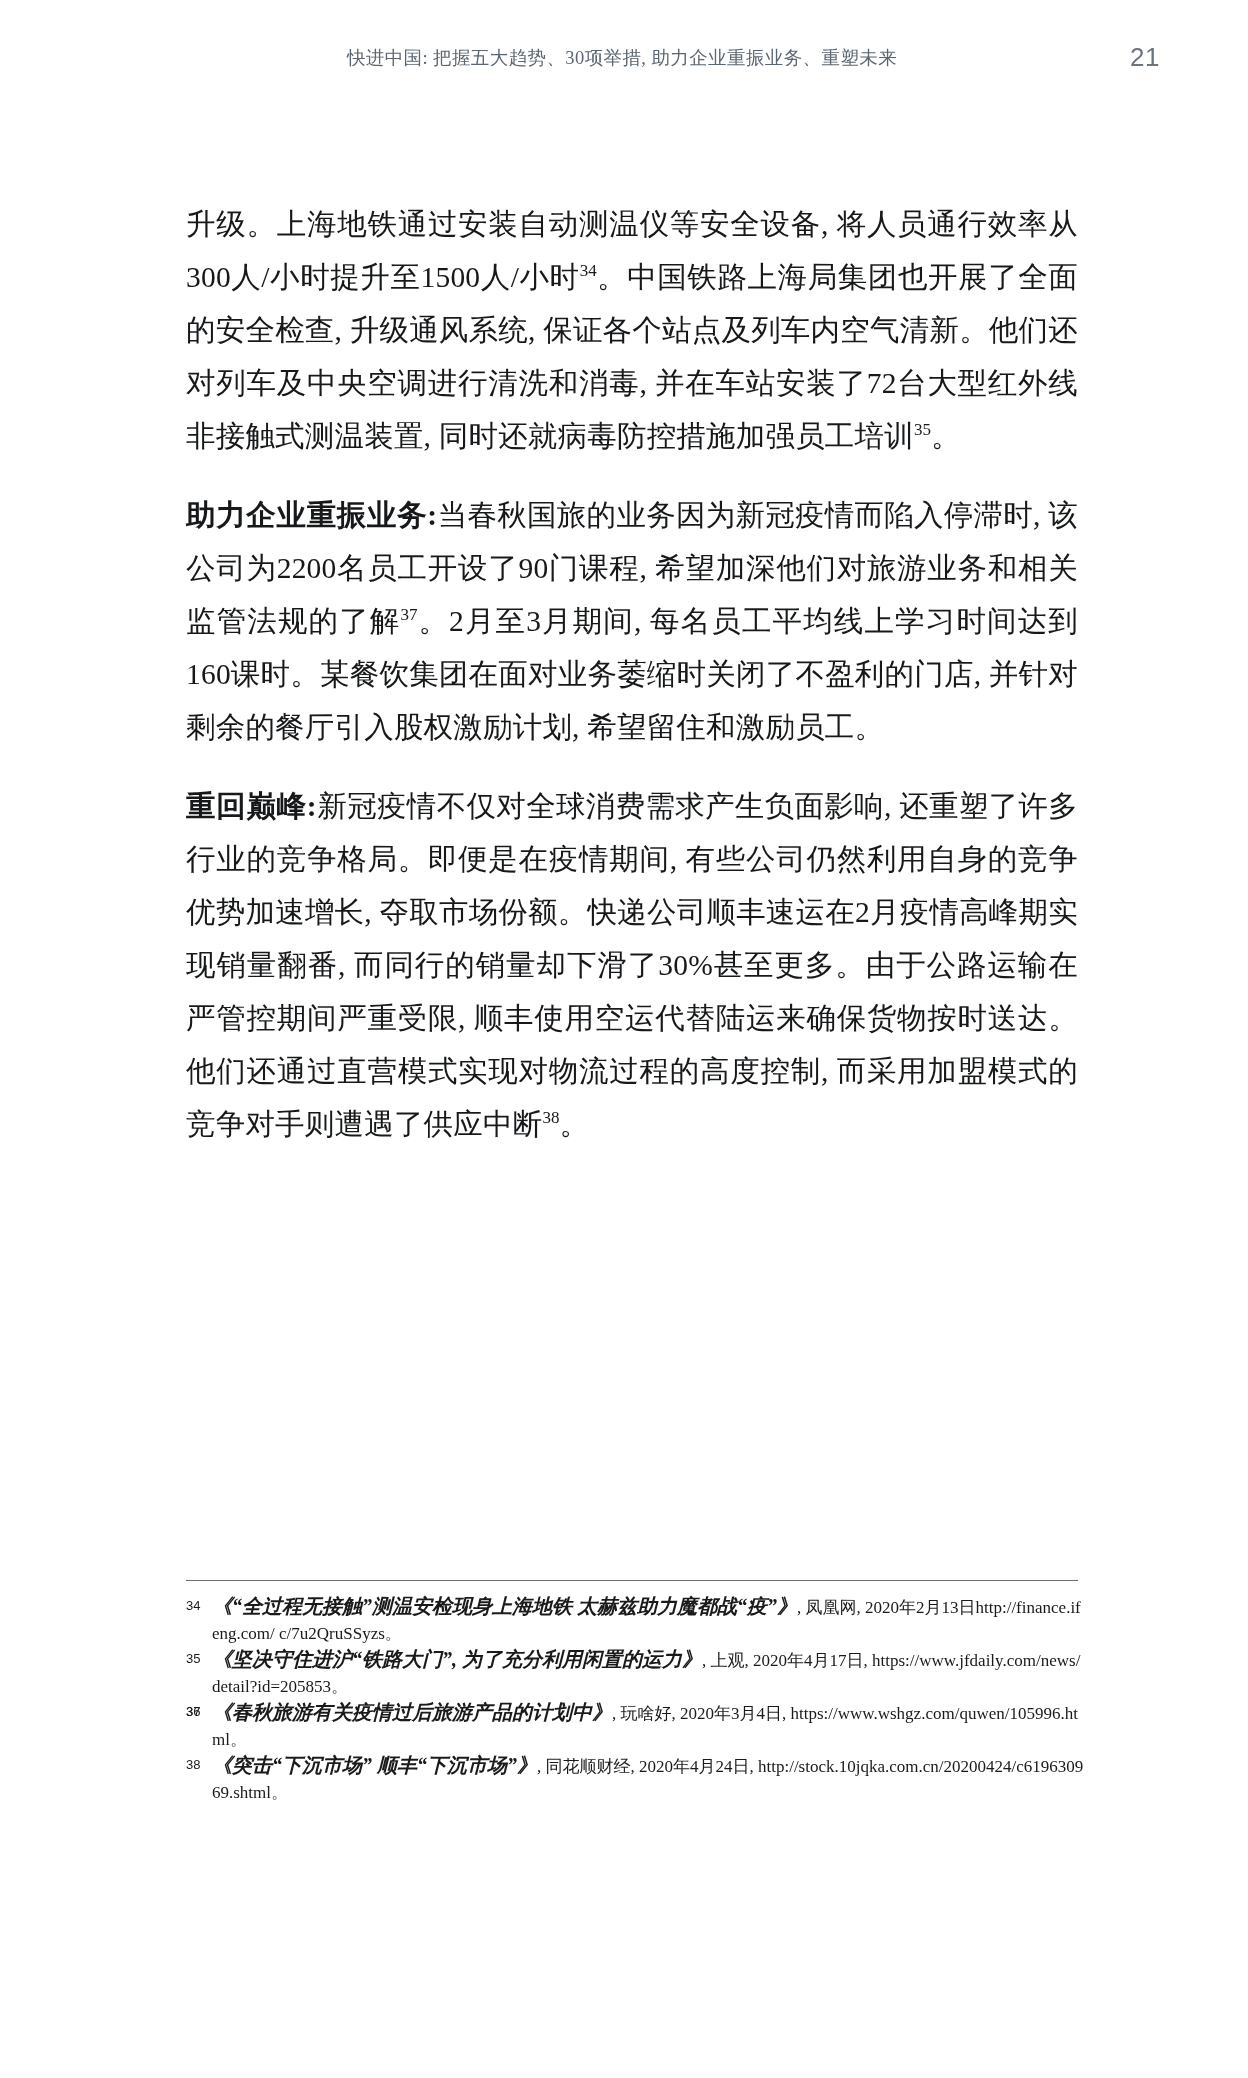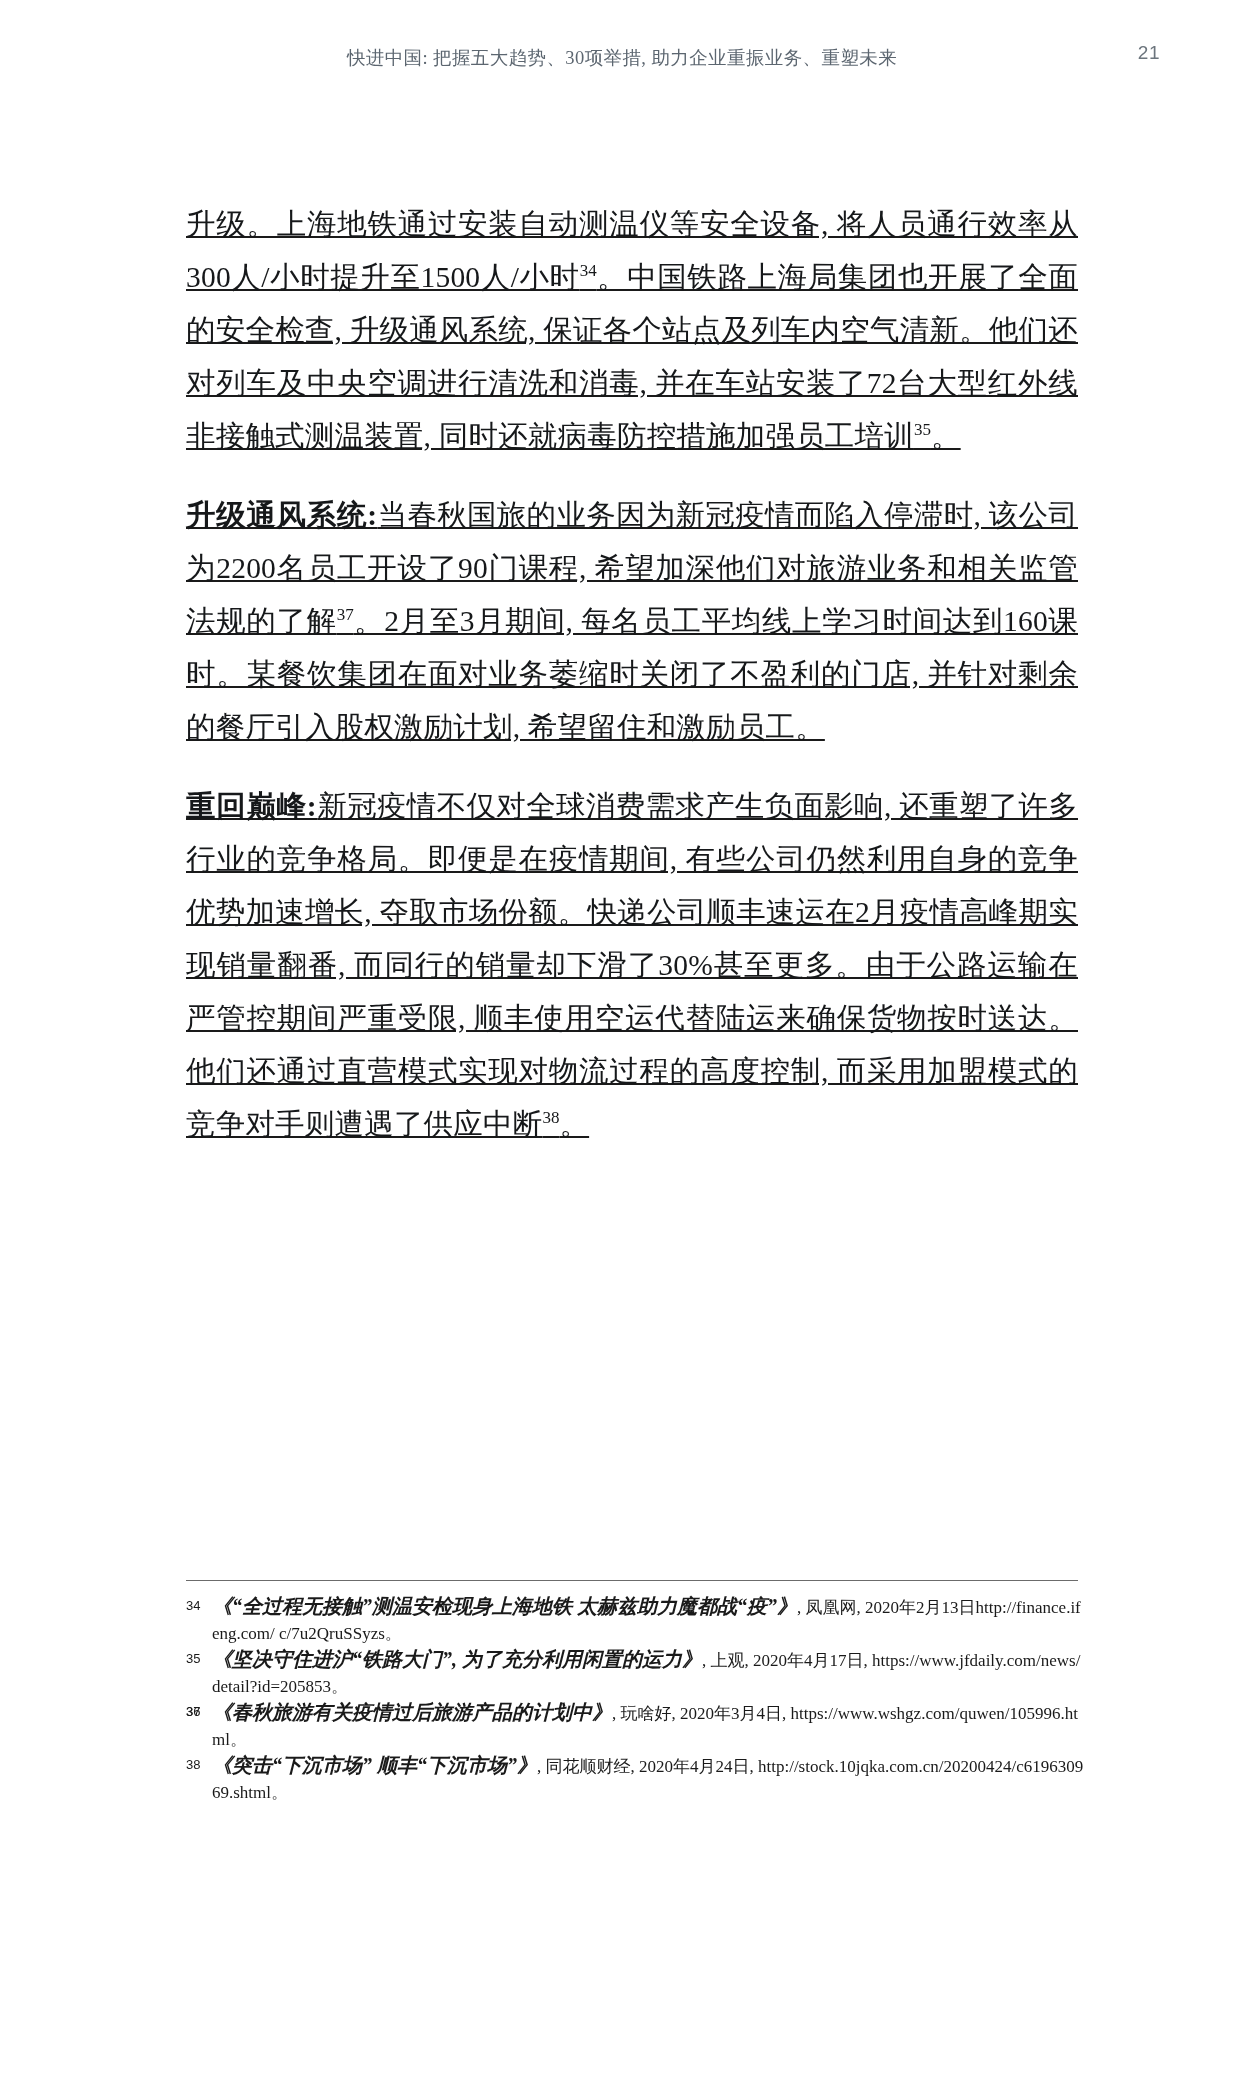--- a/index.html
+++ b/index.html
@@ -38,32 +38,31 @@
     font-size: 18.5px;
     letter-spacing: 0.4px;
     color: #5c6670;
     white-space: nowrap;
   }
   .page-number {
     position: absolute;
     right: 88px;
     top: 42px;
     font-family: "Liberation Sans", "DejaVu Sans", sans-serif;
-    font-size: 19px;
+    font-size: 26px;
     color: #6c757d;
     letter-spacing: 0.5px;
   }
 
   
   .content {
     position: absolute;
     top: 198px;
     left: 186px;
     width: 892px;
-    text-decoration: underline;
   }
   .para {
     font-family: "Liberation Serif", "DejaVu Serif", serif;
     font-size: 29.5px;
     line-height: 53px;
     color: #16181a;
     text-align: justify;
     text-justify: inter-character;
     margin: 0 0 26px 0;
     letter-spacing: 0.2px;
@@ -136,21 +135,21 @@
   <div class="page-number">21</div>
 
   <div class="content">
 
     <p class="para">
       <span>升级。上海地铁通过安装自动测温仪等安全设备, 将人员通行效率从300人/小时提升至1500人/小时</span><span class="sup">34</span><span>。中国铁路上海局集团也开展了全面的安全检查, 升级通风系统, 保证各个站点及列车内空气清新。他们还对列车及中央空调进行清洗和消毒, 并在车站安装了72台大型红外线非接触式测温装置, 同时还就病毒防控措施加强员工培训</span><span class="sup">35</span><span>。</span>
     </p>
 
 
     <p class="para">
-      <span class="para-lead">升级通风系统:</span><span>当春秋国旅的业务因为新冠疫情而陷入停滞时, 该公司为2200名员工开设了90门课程, 希望加深他们对旅游业务和相关监管法规的了解</span><span class="sup">37</span><span>。2月至3月期间, 每名员工平均线上学习时间达到160课时。某餐饮集团在面对业务萎缩时关闭了不盈利的门店, 并针对剩余的餐厅引入股权激励计划, 希望留住和激励员工。</span>
+      <span class="para-lead">助力企业重振业务:</span><span>当春秋国旅的业务因为新冠疫情而陷入停滞时, 该公司为2200名员工开设了90门课程, 希望加深他们对旅游业务和相关监管法规的了解</span><span class="sup">37</span><span>。2月至3月期间, 每名员工平均线上学习时间达到160课时。某餐饮集团在面对业务萎缩时关闭了不盈利的门店, 并针对剩余的餐厅引入股权激励计划, 希望留住和激励员工。</span>
     </p>
 
     <p class="para">
       <span class="para-lead">重回巅峰:</span><span>新冠疫情不仅对全球消费需求产生负面影响, 还重塑了许多行业的竞争格局。即便是在疫情期间, 有些公司仍然利用自身的竞争优势加速增长, 夺取市场份额。快递公司顺丰速运在2月疫情高峰期实现销量翻番, 而同行的销量却下滑了30%甚至更多。由于公路运输在严管控期间严重受限, 顺丰使用空运代替陆运来确保货物按时送达。他们还通过直营模式实现对物流过程的高度控制, 而采用加盟模式的竞争对手则遭遇了供应中断</span><span class="sup">38</span><span>。</span>
     </p>
 
   </div>
 
   <div class="footnote-rule"></div>
 

